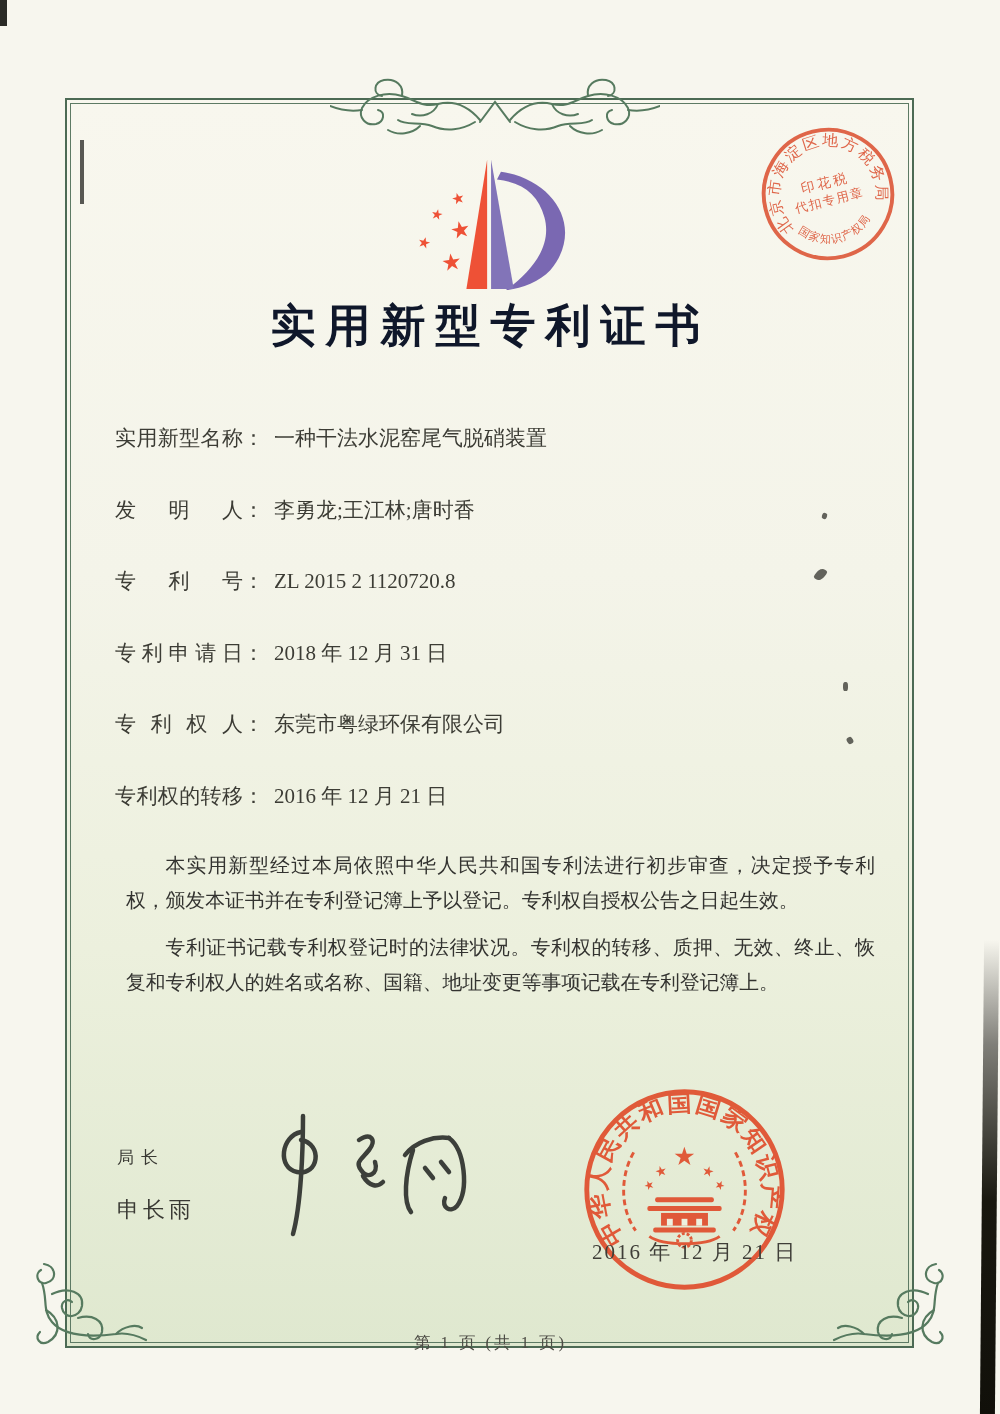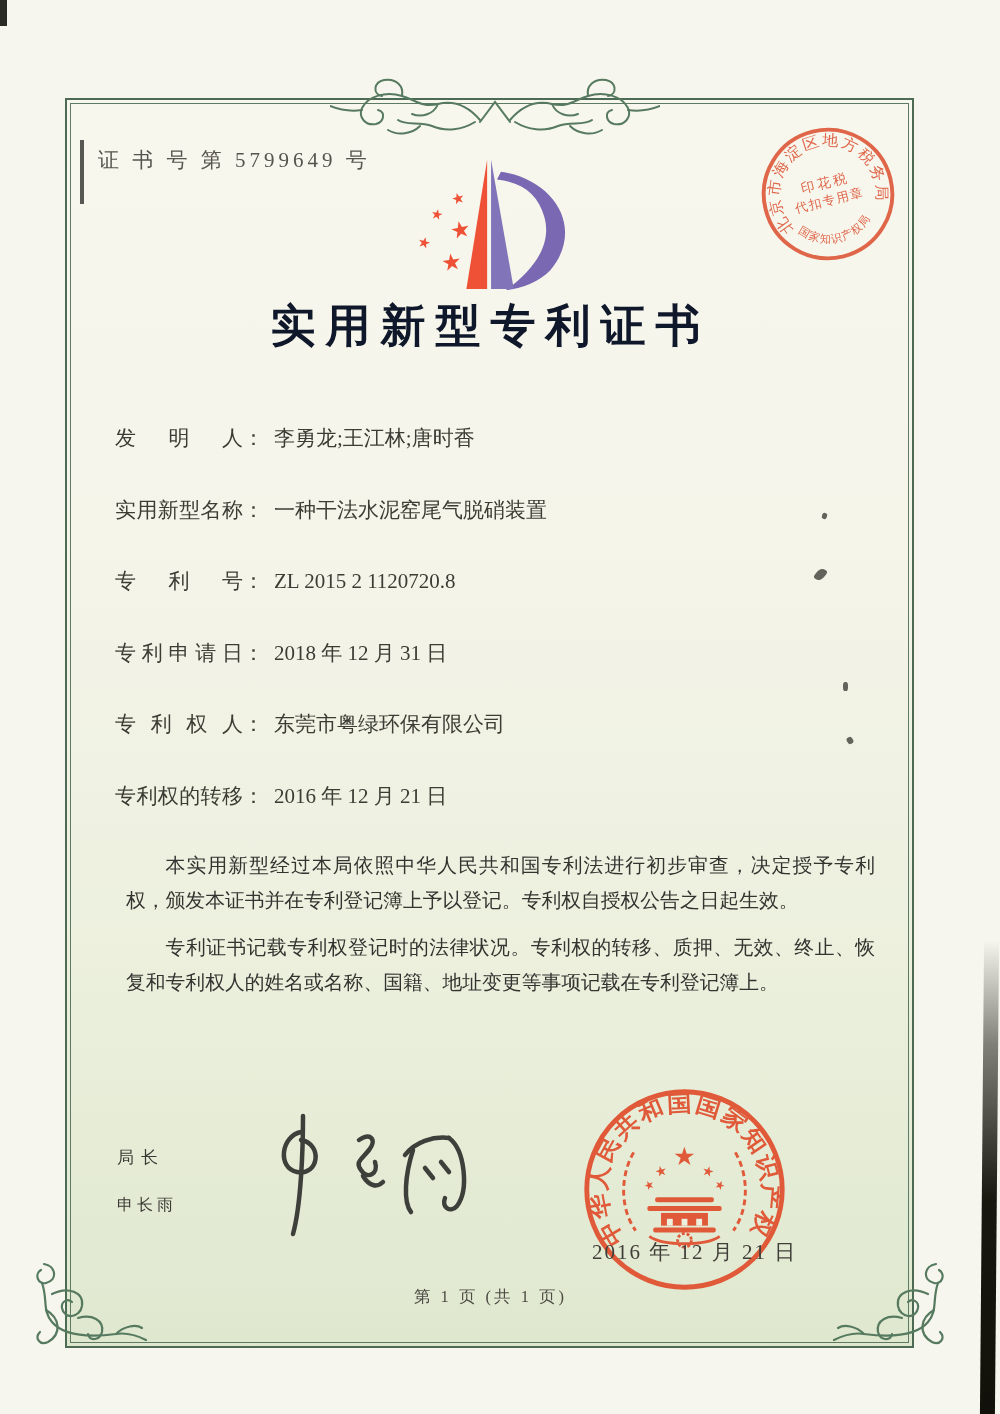--- a/index.html
+++ b/index.html
@@ -42,31 +42,31 @@
   .paragraphs{
     position:absolute; left:114px; top:836px; width:773px;
     font-size:19.8px; line-height:35px; text-align:justify; color:#333330;
   }
   .paragraphs p{margin:12px; text-indent:2em;}
   .post{
     position:absolute; left:117px; top:1146px; font-size:17px; letter-spacing:7px;
     color:#3a3a34; font-family:Liberation Sans, sans-serif;
   }
   .signer-name{
-    position:absolute; left:117px; top:1195px; font-size:16px; letter-spacing:4px;
+    position:absolute; left:117px; top:1195px; font-size:22px; letter-spacing:4px;
     color:#3a3a34; font-family:"Liberation Sans","DejaVu Sans",sans-serif;
   }
   .signature{position:absolute; left:263px; top:1110px; width:240px; height:130px;}
   .seal{position:absolute; left:577px; top:1082px; width:215px; height:215px; opacity:.93;}
   .seal-date{
     position:absolute; left:592px; top:1238px; font-size:21px; letter-spacing:2px;
     color:#3f3e38; z-index:5;
   }
   .footer{
-    position:absolute; left:65px; top:1286px; width:851px; text-align:center;
+    position:absolute; left:65px; top:1332px; width:851px; text-align:center;
     font-size:16.5px; letter-spacing:3px; color:#4c4b44;
   }
   
   .scan-edge{
     position:absolute; right:3px; top:940px; bottom:0; width:15px; z-index:9;
     background:linear-gradient(to bottom,rgba(30,29,24,0) 0%,rgba(30,29,24,.55) 22%,#19180f 55%,#11100a 100%);
     transform:rotate(.5deg);
   }
   .sliver{position:absolute; left:0; top:0; width:7px; height:26px; background:#2b2b26; z-index:9;}
   .crease{position:absolute; left:80px; top:140px; width:4px; height:64px; background:#23231f; opacity:.75; z-index:9;}
@@ -112,21 +112,20 @@
     <g stroke="#567a5f" fill="none" stroke-width="2.2" stroke-linecap="round">
       <path d="M16,6 C28,8 30,22 18,25 C10,27 6,16 13,12"></path>
       <path d="M14,25 C20,42 14,52 24,64 C34,76 56,80 88,76 C100,74 110,78 118,82"></path>
       <path d="M24,36 C40,28 56,34 54,48 C52,60 36,62 34,50 C33,43 40,40 44,44"></path>
       <path d="M18,52 C32,60 34,76 20,84 C12,88 6,80 12,74"></path>
       <path d="M50,60 C64,56 76,62 74,74 C72,82 62,84 60,76"></path>
       <path d="M88,76 C96,68 108,66 114,70"></path>
     </g>
   </svg>
 
-  <div class="cert-no">证 书 号 第 5799649 号</div>
 
   <svg class="logo" viewBox="0 0 200 150">
     <path d="M105,22 C160,30 190,80 155,122 C144,134 124,141 110,142 C138,122 157,96 149,68 C143,46 128,33 101,30 Z" fill="#7a68b2"></path>
     <path d="M91,10 L70,141 L91,141 Z" fill="#ee5136"></path>
     <path d="M95,10 L118,141 L95,141 Z" fill="#8274b8"></path>
     <g fill="#ee5136" text-anchor="middle" dominant-baseline="middle" font-family="'DejaVu Sans',sans-serif">
       <text x="62" y="50" font-size="15" transform="rotate(-15 62 50)">★</text>
       <text x="40" y="66" font-size="14" transform="rotate(12 40 66)">★</text>
       <text x="64" y="82" font-size="23" transform="rotate(-12 64 82)">★</text>
       <text x="27" y="95" font-size="15" transform="rotate(15 27 95)">★</text>
@@ -149,24 +148,24 @@
       </text>
       <text x="75" y="68" font-size="14" letter-spacing="3" text-anchor="middle">印花税</text>
       <text x="75" y="86" font-size="13" letter-spacing="1.5" text-anchor="middle">代扣专用章</text>
     </g>
   </svg>
 
   <h1 class="title">实用新型专利证书</h1>
 
   <div class="fields">
     <div class="field-row">
+      <span class="field-label">实用新型名称</span><span class="field-colon">：</span><span class="field-value">一种干法水泥窑尾气脱硝装置</span>
+    </div>
+    <div class="field-row">
       <span class="field-label">发明人</span><span class="field-colon">：</span><span class="field-value">李勇龙;王江林;唐时香</span>
-    </div>
-    <div class="field-row">
-      <span class="field-label">实用新型名称</span><span class="field-colon">：</span><span class="field-value">一种干法水泥窑尾气脱硝装置</span>
     </div>
     <div class="field-row">
       <span class="field-label">专利号</span><span class="field-colon">：</span><span class="field-value">ZL 2015 2 1120720.8</span>
     </div>
     <div class="field-row">
       <span class="field-label">专利申请日</span><span class="field-colon">：</span><span class="field-value">2018 年 12 月 31 日</span>
     </div>
     <div class="field-row">
       <span class="field-label">专利权人</span><span class="field-colon">：</span><span class="field-value">东莞市粤绿环保有限公司</span>
     </div>

